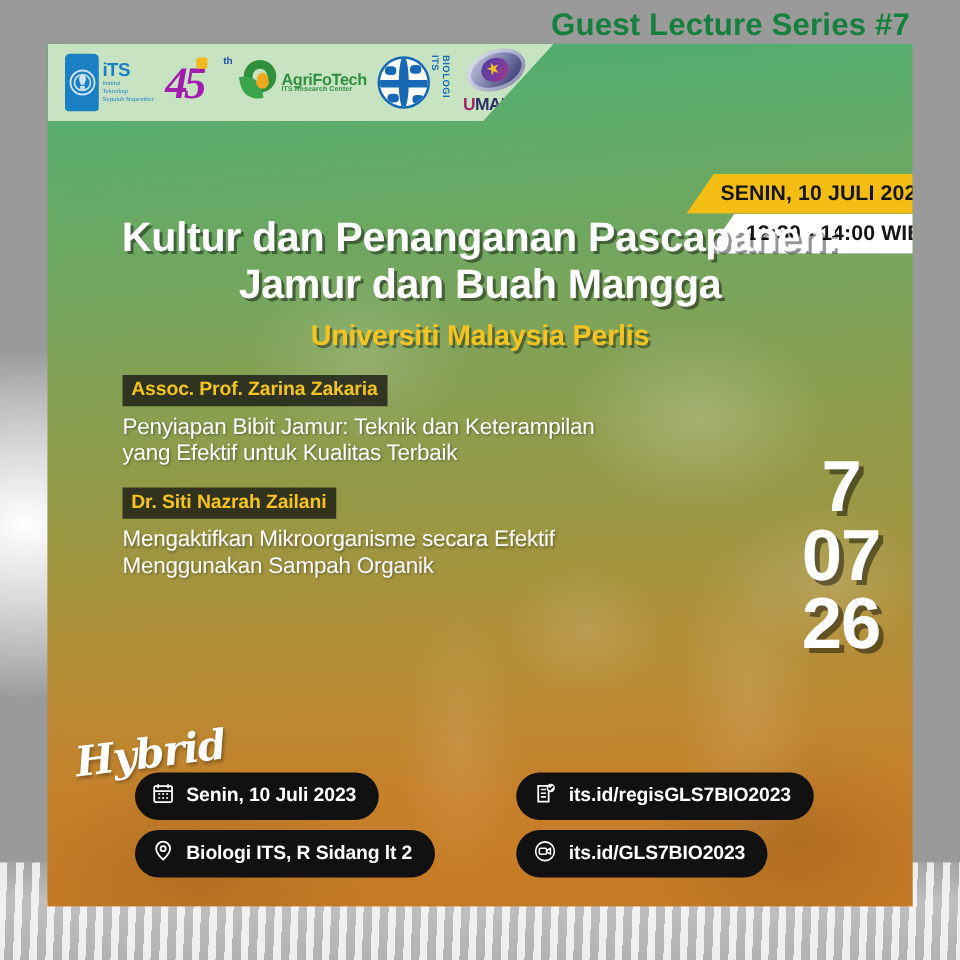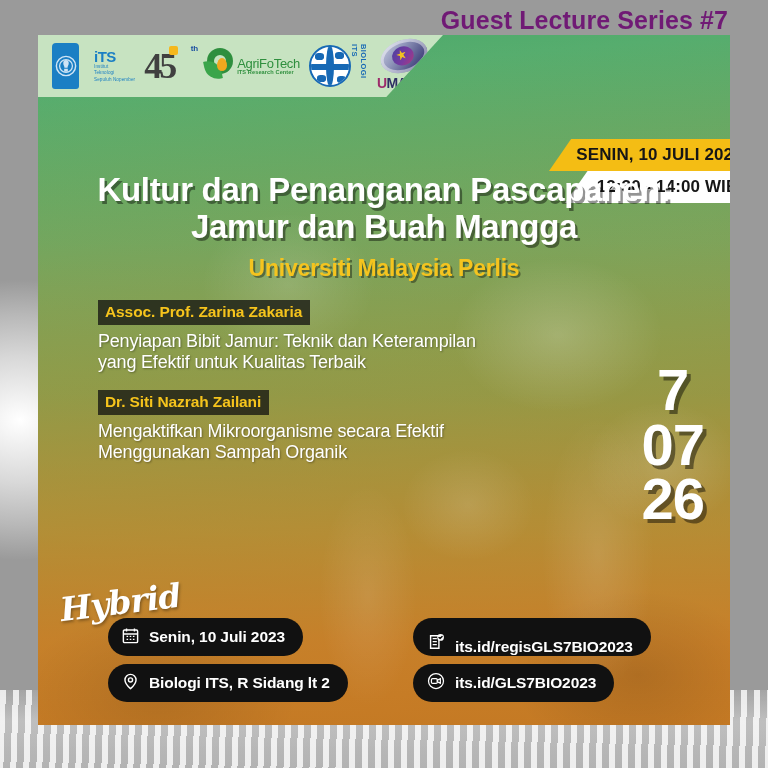--- a/index.html
+++ b/index.html
@@ -63,47 +63,47 @@
       radial-gradient(ellipse 80px 200px at 560px 520px, rgba(255,255,255,.12), rgba(255,255,255,0) 70%),
       radial-gradient(ellipse 70px 160px at 330px 560px, rgba(255,255,255,.10), rgba(255,255,255,0) 70%),
       radial-gradient(ellipse 200px 120px at 120px 660px, rgba(0,0,0,.10), rgba(0,0,0,0) 70%),
       radial-gradient(ellipse 180px 120px at 600px 640px, rgba(0,0,0,.12), rgba(0,0,0,0) 70%);
     pointer-events:none;
   }
 
   
   #series-title{
     position:absolute; right:40px; top:6px;
-    font-size:25px; font-weight:bold; color:#701a75;
+    font-size:25px; font-weight:bold; color:#15803d;
     letter-spacing:.1px; white-space:nowrap;
   }
 
   
   #logobar{
     position:absolute; left:0; top:0; width:405px; height:62px;
     background:#c7e3c1;
     clip-path: polygon(0 0, 100% 0, 86% 100%, 0 100%);
     display:flex; align-items:center; gap:9px; padding:4px 6px 4px 14px;
   }
   .logo{ display:flex; align-items:center; height:100%; }
 
-  .its-logo{ display:flex; align-items:center; gap:15px; }
+  .its-logo{ display:flex; align-items:center; gap:3px; }
   .its-shield{
     width:27px; height:46px; background:#1b7fc4;
     border-radius:4px 4px 3px 3px;
     display:flex; align-items:center; justify-content:center;
   }
   .its-shield svg{ width:22px; height:22px; }
   .its-text{ line-height:1; }
   .its-text .big{ font-size:15px; font-weight:bold; color:#1b7fc4; letter-spacing:-.5px; }
   .its-text .small{ font-size:4.6px; color:#1b7fc4; line-height:1.35; letter-spacing:.1px; }
 
   .anniv{ position:relative; width:52px; height:46px; }
   .anniv .num{
-    font-size:36px; font-weight:bold; color:#404040;
+    font-size:36px; font-weight:bold; font-style:italic; color:#a21caf;
     font-family:"Liberation Serif",serif; letter-spacing:-3px; line-height:44px;
   }
   .anniv .dot{ position:absolute; left:25px; top:3px; width:9px; height:9px; background:#f5b81c; border-radius:2px; }
   .anniv .th{ position:absolute; right:-2px; top:1px; font-size:8px; font-weight:bold; color:#1a4fa0; }
 
   .agri{ display:flex; align-items:center; gap:2px; }
   .agri-mark{ position:relative; width:30px; height:32px; }
   .agri-mark .gear{
     position:absolute; left:4px; top:0; width:22px; height:22px;
     border-radius:50%; background:#2f8f3e;
@@ -115,21 +115,21 @@
   }
   .agri-mark .leaf{
     position:absolute; left:0; top:10px; width:16px; height:20px;
     background:#3aa54a; border-radius:0 14px 0 14px; transform:rotate(-12deg);
   }
   .agri-mark .drop{
     position:absolute; left:12px; top:8px; width:10px; height:13px;
     background:#f0a81e; border-radius:50% 50% 50% 50%/60% 60% 40% 40%;
   }
   .agri-txt{ line-height:1; }
-  .agri-txt .t1{ font-size:13px; font-weight:normal; color:#2f8f3e; letter-spacing:-.3px; }
+  .agri-txt .t1{ font-size:13px; font-weight:bold; color:#2f8f3e; letter-spacing:-.3px; }
   .agri-txt .t2{ font-size:5.6px; font-weight:bold; color:#2f8f3e; letter-spacing:.1px; }
 
   .bio{ position:relative; width:58px; height:50px; }
   .bio .globe{
     position:absolute; left:0; top:4px; width:42px; height:42px; border-radius:50%;
     border:2.5px solid #1769b5;
     background:
       radial-gradient(circle at 45% 40%, #ffffff 0 40%, #ffffff 100%);
     overflow:hidden;
   }
@@ -229,21 +229,21 @@
   
   .pill{
     position:absolute; background:#111111; border-radius:22px;
     height:38px; display:flex; align-items:center; gap:9px; padding:0 18px 0 13px;
     color:#ffffff; font-size:15.5px; font-weight:bold; letter-spacing:-.1px;
     white-space:nowrap;
   }
   .pill svg{ flex:0 0 auto; }
   #pill-date{ left:70px; top:583px; }
   #pill-place{ left:70px; top:629px; }
-  #pill-regis{ left:375px; top:583px;align-items:flex-end; }
+  #pill-regis{ left:375px; top:583px; }
   #pill-zoom{ left:375px; top:629px; }
 
 </style>
 </head>
 <body>
 
 <div id="backdrop"></div>
 
 <div id="series-title">Guest Lecture Series #7</div>
 

